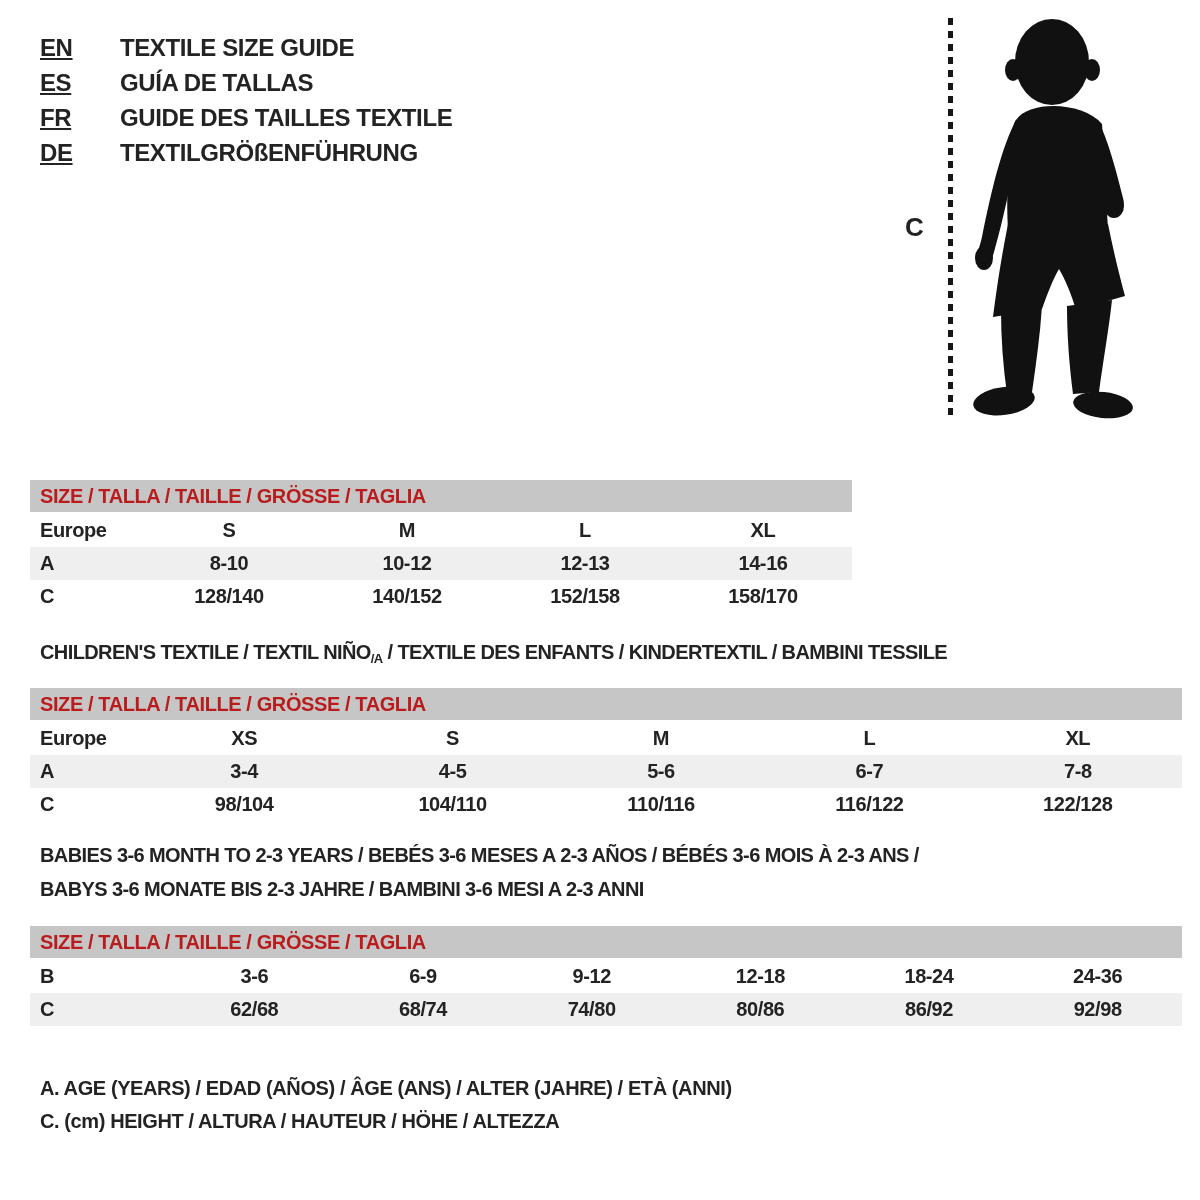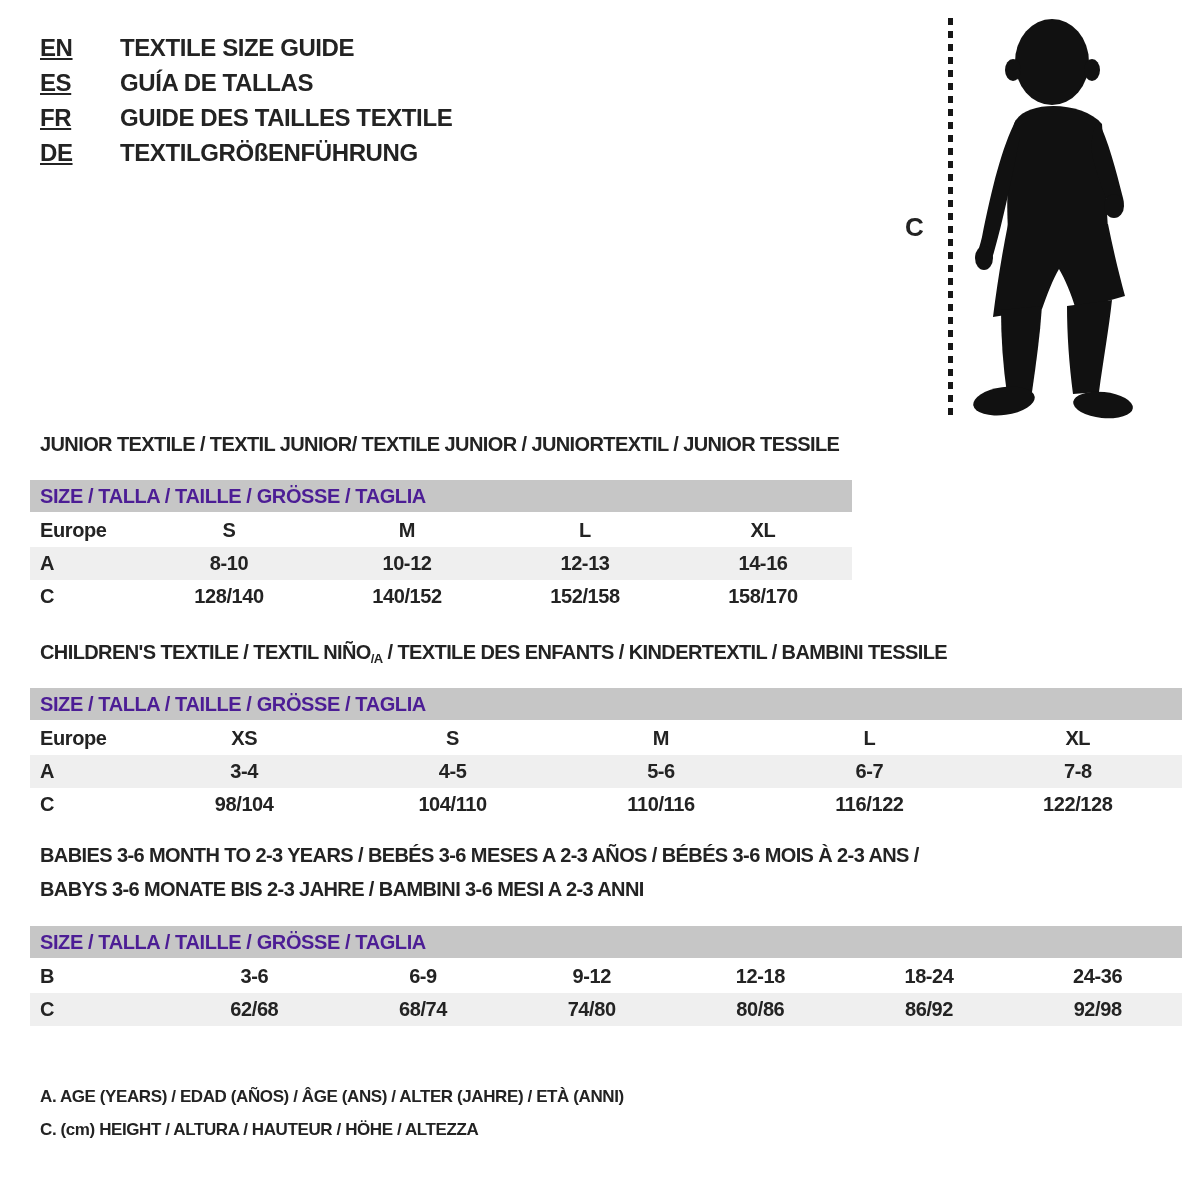--- a/index.html
+++ b/index.html
@@ -20,34 +20,34 @@
   .c-label{position:absolute;left:905px;top:212px;font-size:26px;}
   .toddler{position:absolute;left:962px;top:12px;}
 
   
   .sec-heading{position:absolute;left:40px;font-size:20px;letter-spacing:-0.6px;white-space:nowrap;}
   .sub{font-size:13px;position:relative;top:4px;}
   .two-line{line-height:34px;}
 
   
   .tbl{position:absolute;left:30px;}
-  .tbl-head{height:32px;background:#c6c6c6;color:#4c1d95;display:flex;align-items:center;
+  .tbl-head{height:32px;background:#c6c6c6;color:#b91c1c;display:flex;align-items:center;
     padding-left:10px;font-size:20px;margin-bottom:2px;box-sizing:border-box;}
   .row{display:grid;height:33px;align-items:center;font-size:20px;}
   .row.alt{background:#efefef;}
   .row span{text-align:center;white-space:nowrap;}
   .row .lbl{text-align:left;padding-left:10px;}
   .cols4{grid-template-columns:110px repeat(4,1fr);}
   .cols5{grid-template-columns:110px repeat(5,1fr);}
   .cols6{grid-template-columns:140px repeat(6,1fr);}
   .w-narrow{width:822px;}
   .w-wide{width:1152px;}
 
   
-  .legend{position:absolute;left:40px;top:1072px;font-size:17px;margin-top:8px;}
+  .legend{position:absolute;left:40px;top:1072px;font-size:20px;}
   .legend-line{height:33px;display:flex;align-items:center;white-space:nowrap;}
 </style>
 </head>
 <body>
 
 <div class="canvas">
 
   <div class="lang-list">
     <div class="lang-row">
       <span class="lang-code">EN</span>
@@ -80,21 +80,20 @@
       <path d="M136,108 C146,128 154,158 161,186 C164,196 158,204 150,200 C143,185 136,165 131,147 C128,133 130,118 136,108 Z"></path>
       <ellipse cx="152" cy="194" rx="10" ry="12"></ellipse>
       <path d="M46,212 L146,212 C151,237 157,262 163,284 L114,298 C109,281 103,267 97,257 C91,267 85,283 80,297 L31,305 C35,273 40,242 46,212 Z"></path>
       <path d="M39,298 L80,294 C78,324 74,352 70,380 L45,382 C41,354 39,326 39,298 Z"></path>
       <path d="M105,294 L150,288 C147,316 141,350 137,380 L111,382 C107,352 105,322 105,294 Z"></path>
       <ellipse cx="42" cy="389" rx="31" ry="14" transform="rotate(-8 42 389)"></ellipse>
       <ellipse cx="141" cy="393" rx="30" ry="13" transform="rotate(6 141 393)"></ellipse>
     </g>
   </svg>
 
-  <div class="sec-heading" style="top:433px">JUNIOR TEXTILE / TEXTIL JUNIOR/ TEXTILE JUNIOR / JUNIORTEXTIL / JUNIOR TESSILE</div>
   <div class="tbl w-narrow" style="top:480px">
     <div class="tbl-head">SIZE / TALLA / TAILLE / GRÖSSE / TAGLIA</div>
     <div class="row cols4">
       <span class="lbl">Europe</span>
       <span>S</span>
       <span>M</span>
       <span>L</span>
       <span>XL</span>
     </div>
     <div class="row cols4 alt">

